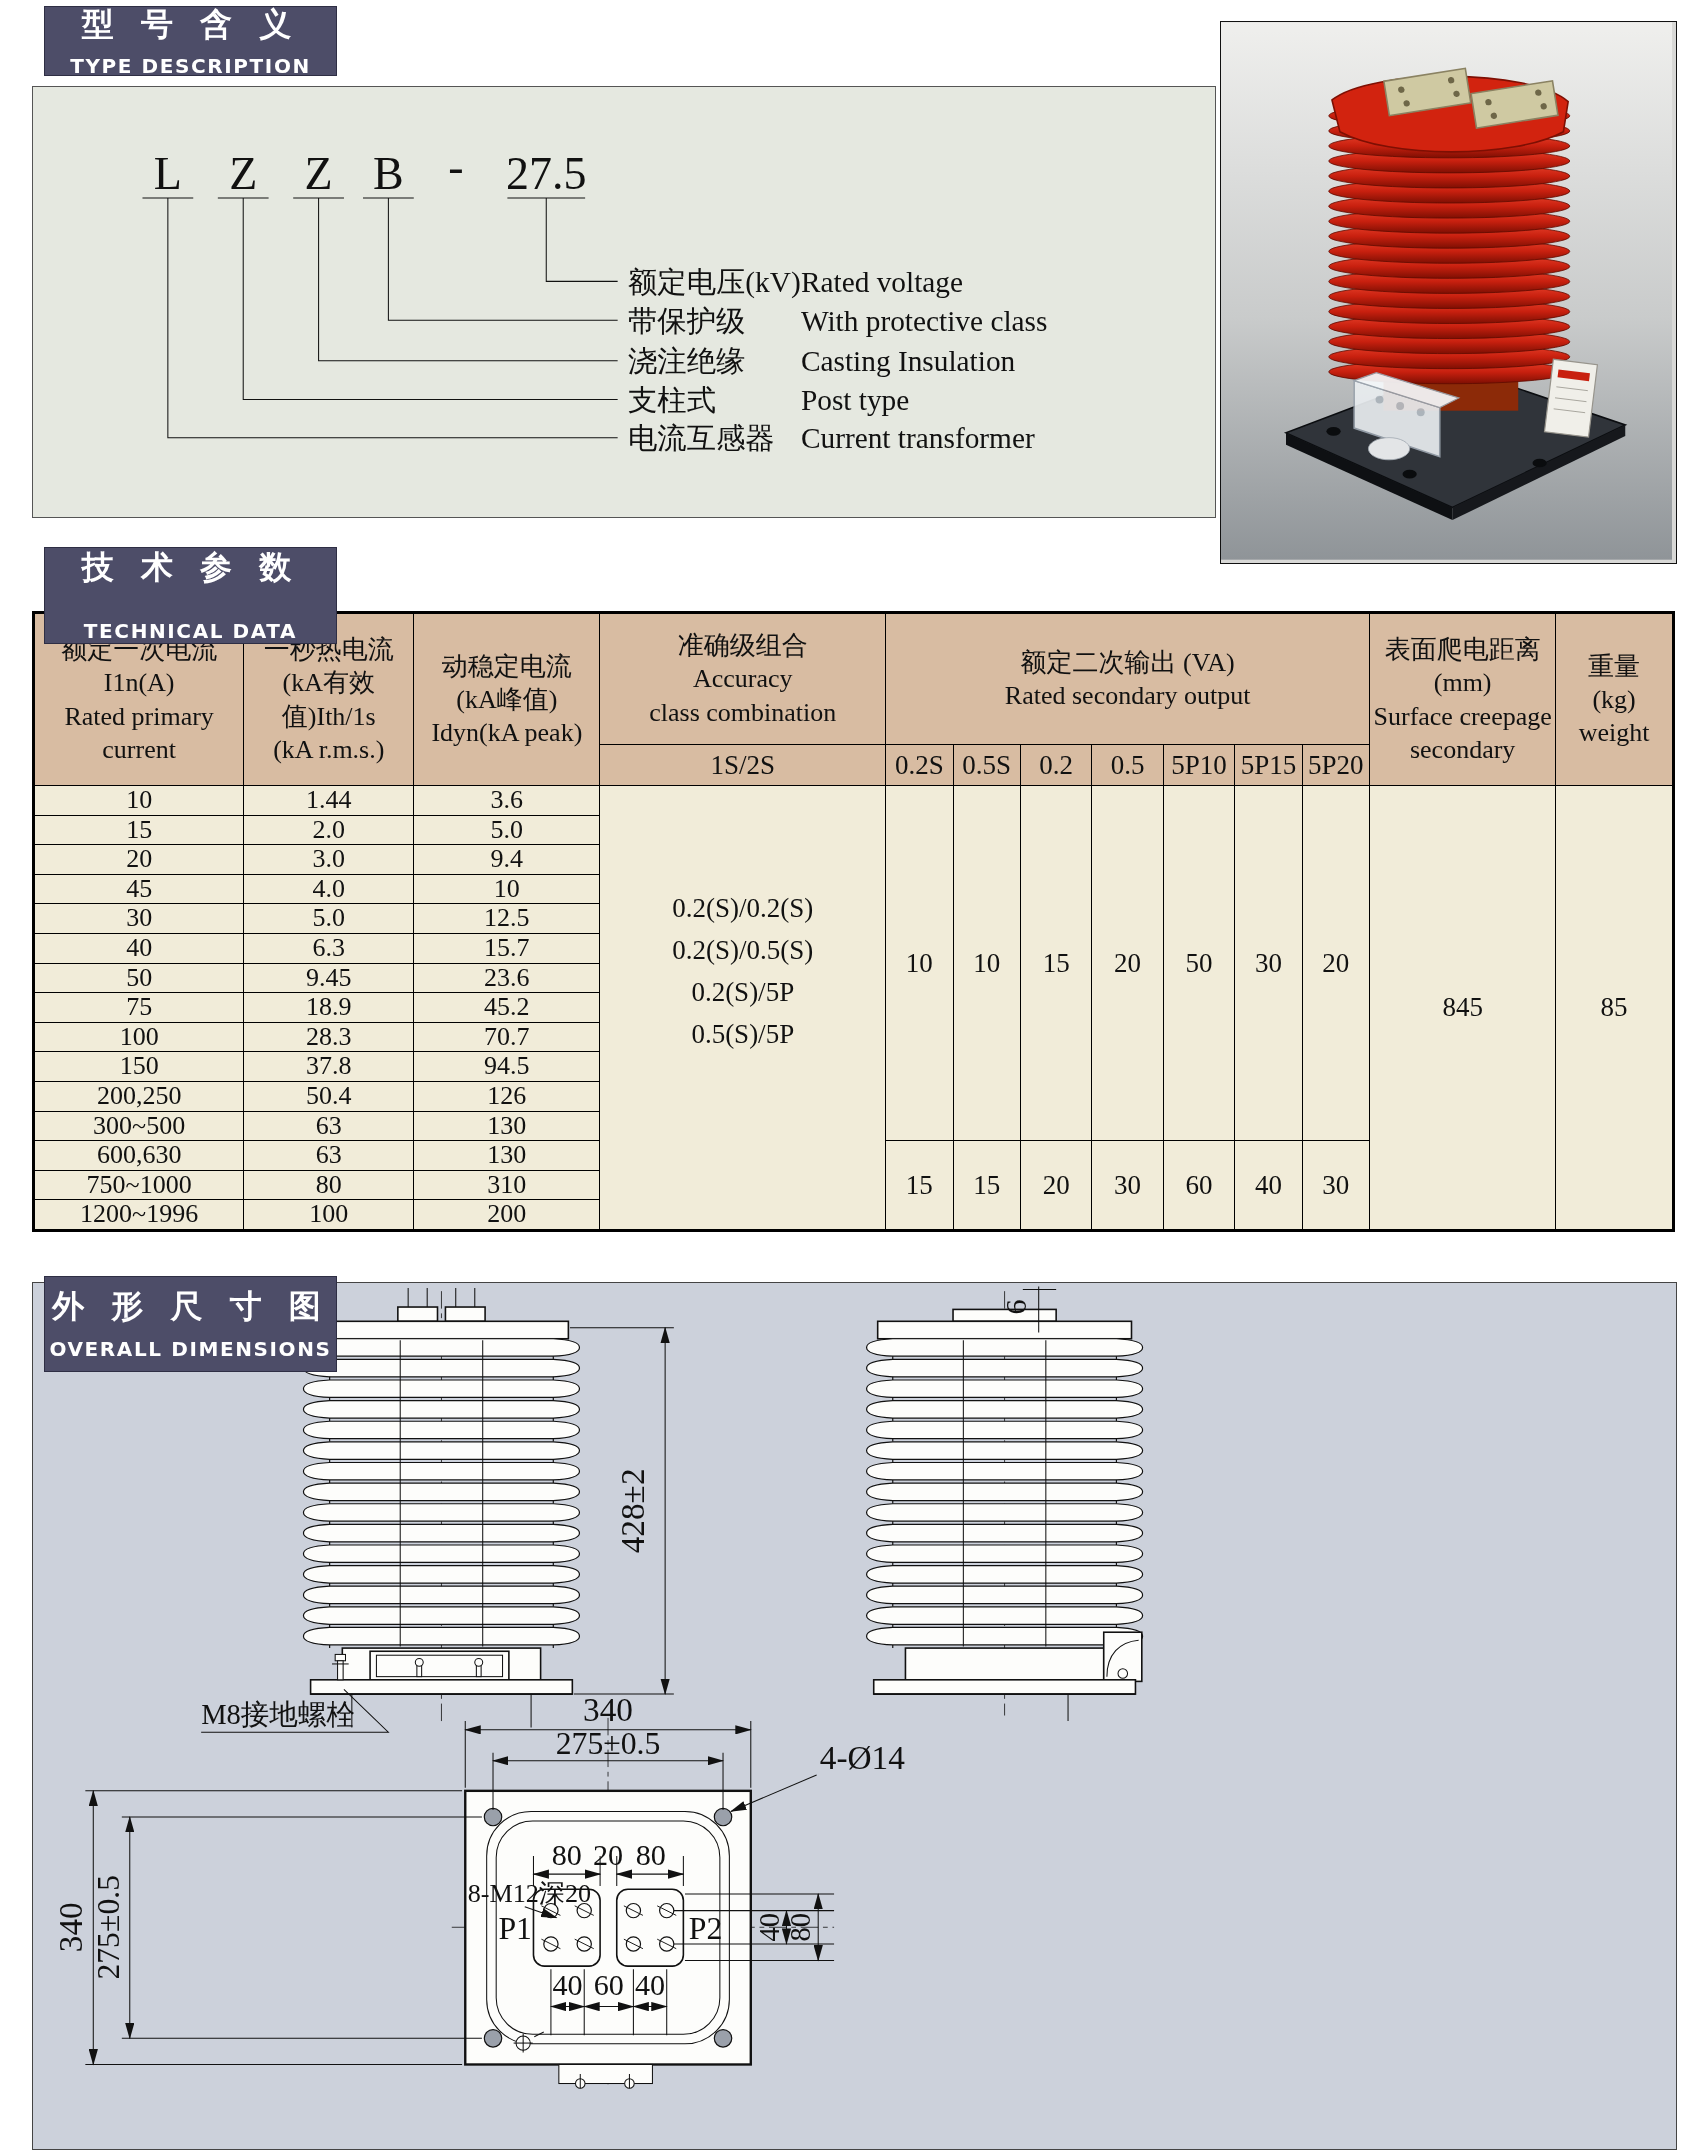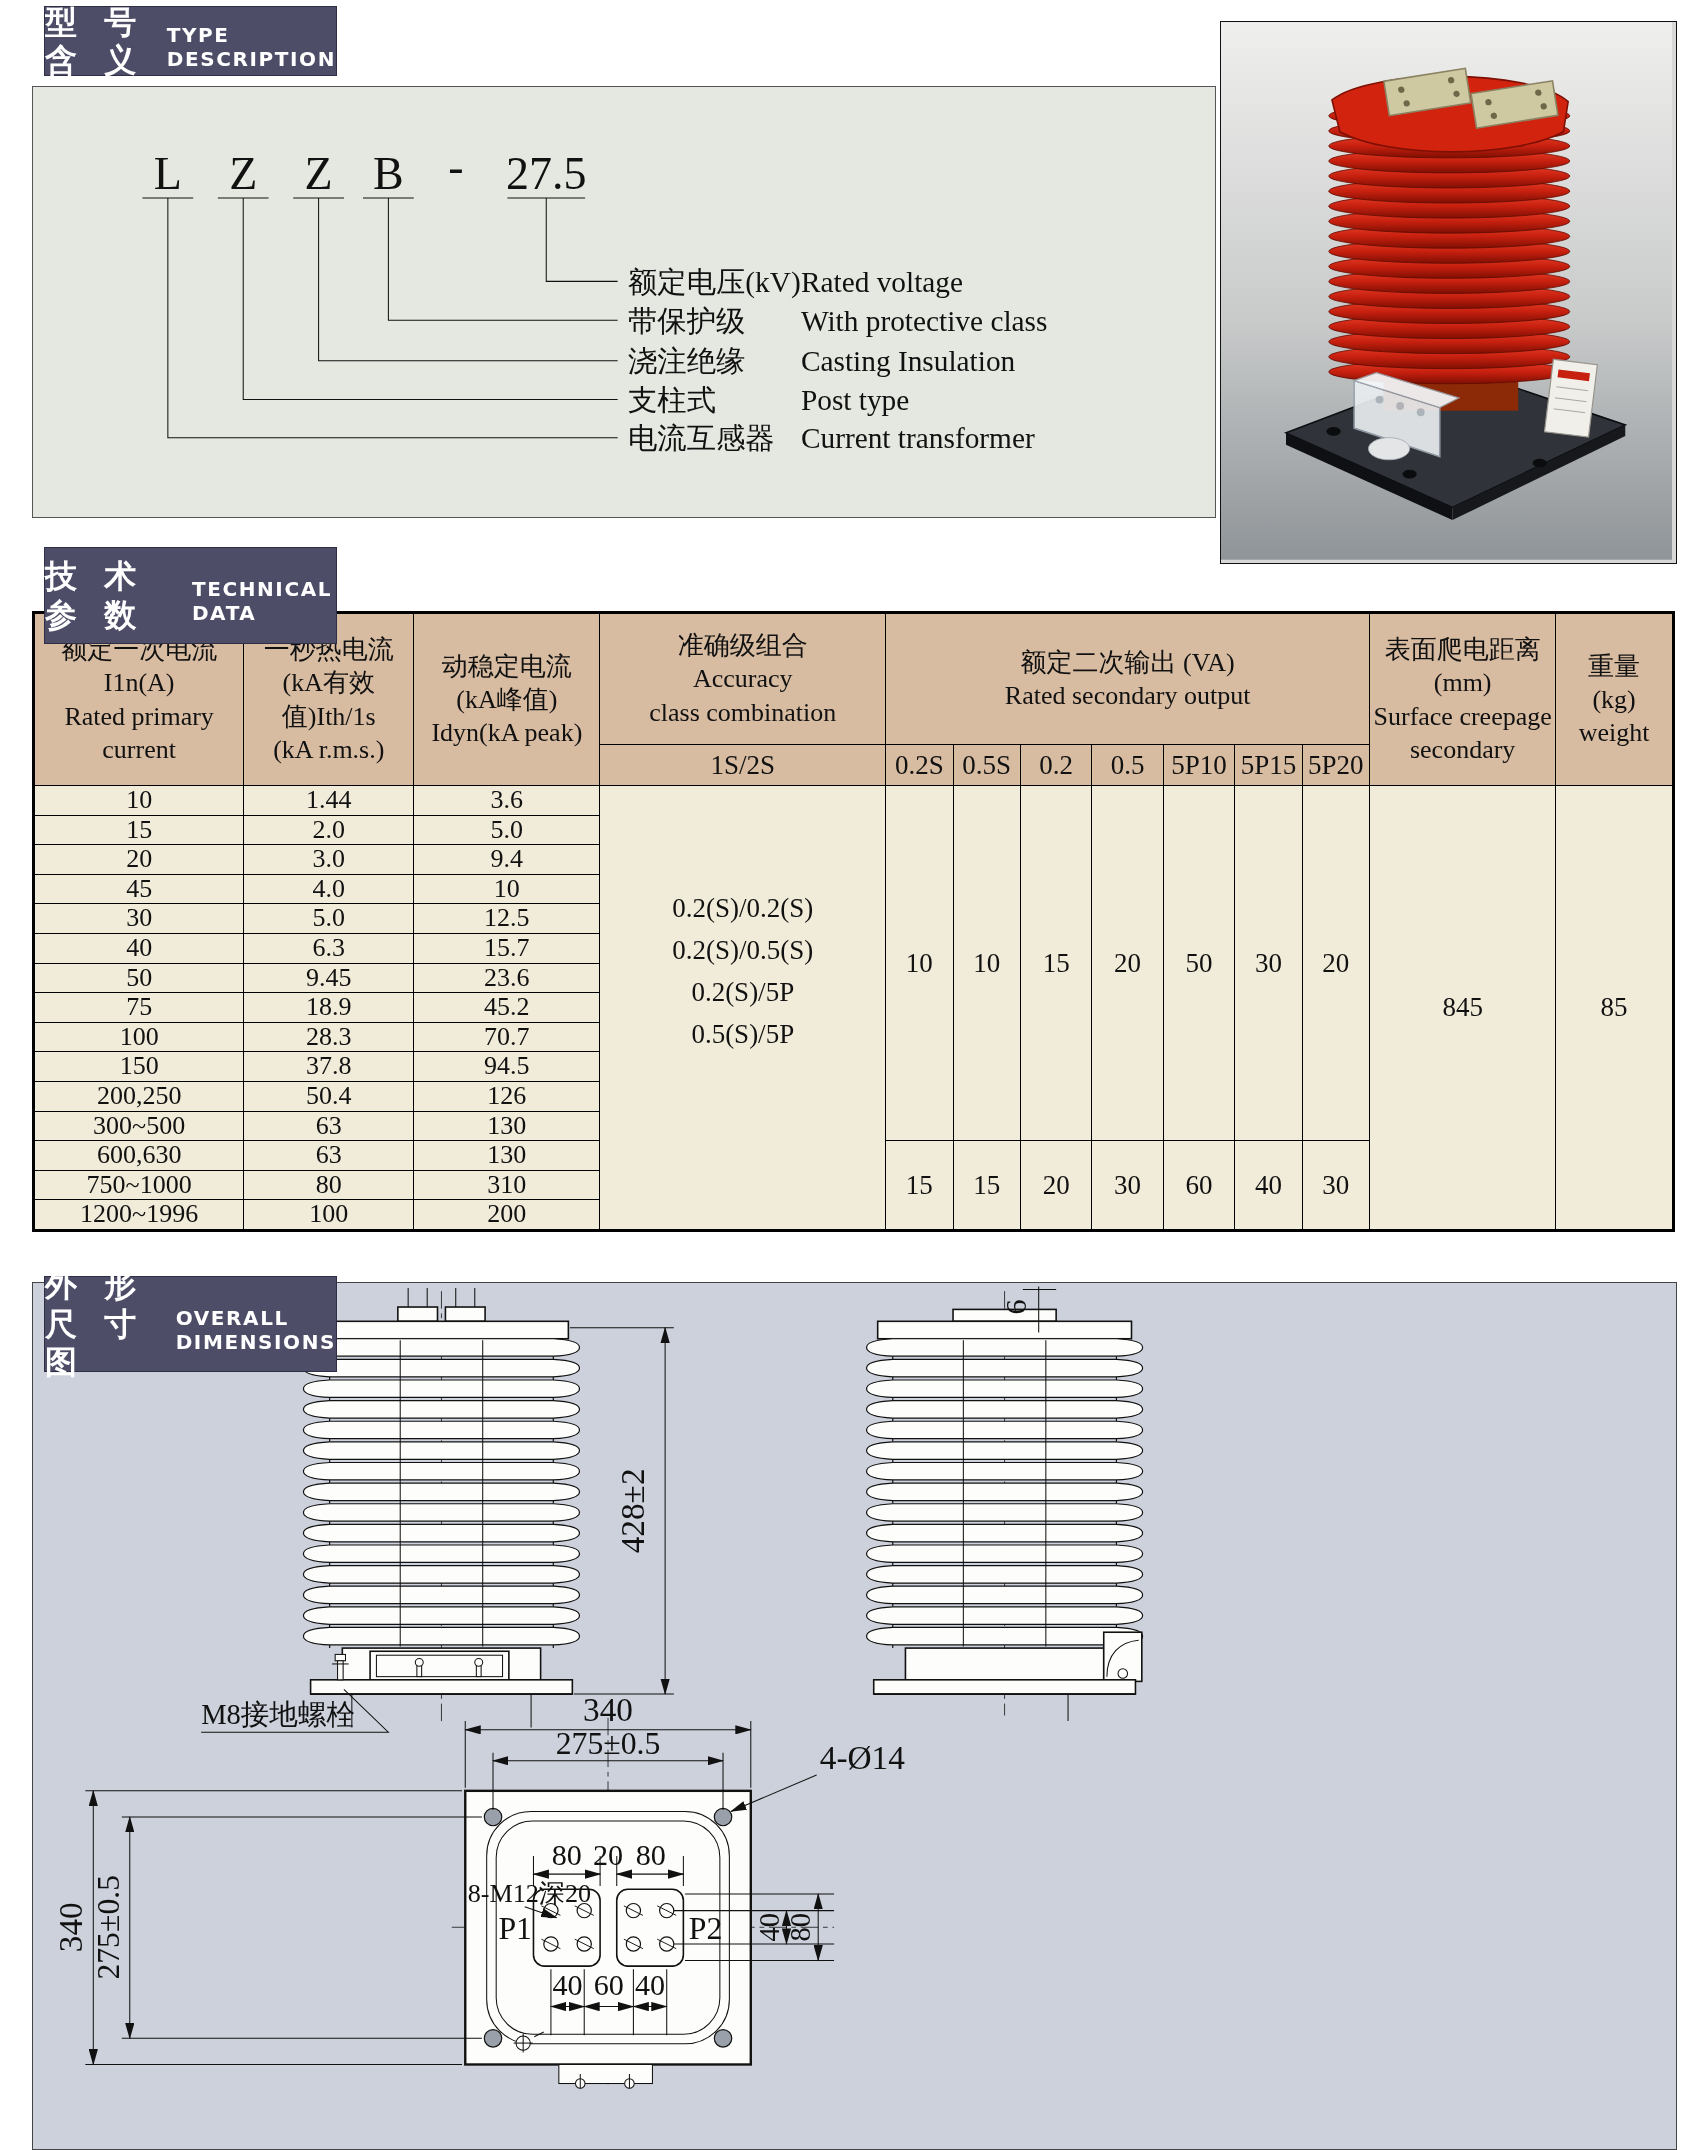--- a/index.html
+++ b/index.html
@@ -1,23 +1,23 @@
 <!DOCTYPE html>
 <html style="font-size:12.7px"><head>
 <meta charset="utf-8">
 <style>
   html,body{margin:0;padding:0;background:#ffffff;}
   body{width:1706px;height:2151px;position:relative;font-family:"Liberation Serif",serif;color:#111;}
   .badge{position:absolute;left:44px;width:291px;background:#4d4d68;border:1.6px solid #2e2e44;
-         display:flex;flex-direction:row;align-items:center;justify-content:center;
+         display:flex;flex-direction:column;align-items:center;justify-content:center;
          font-family:"DejaVu Sans","Liberation Sans",sans-serif;color:#fff;z-index:5;}
   .badge .cn{font-size:32px;font-weight:bold;letter-spacing:8px;line-height:1.2;}
   .badge .en{font-size:20px;font-weight:bold;letter-spacing:1.6px;line-height:1.2;margin-top:11px;}
   #badge-type{top:6.3px;height:68px;}
-  #badge-tech{top:547px;height:95px;}
+  #badge-tech{top:547px;height:95px;justify-content:space-between;}
   #badge-dims{top:1276px;height:94px;}
   #type-panel{position:absolute;left:32px;top:86px;width:1182px;height:430px;background:#e5e8e0;border:0.8px solid #555;}
   #photo-box{position:absolute;left:1220px;top:20.6px;width:455px;height:541px;border:1.6px solid #111;background:#d8d8d6;}
   #tech-table{position:absolute;left:32px;top:611px;width:1643px;border-collapse:collapse;table-layout:fixed;
               background:#f1ecd9;font-family:"Liberation Serif",serif;}
   #tech-table th,#tech-table td{border:1.6px solid #000;text-align:center;vertical-align:middle;padding:0;}
   #tech-table{border:3.2px solid #000;}
   #tech-table th{background:#d8bca2;font-weight:normal;font-size:26px;line-height:1.28;}
   #tech-table td{font-size:26px;background:#f1ecd9;}
   #tech-table .hrow1 th{height:130px;}

